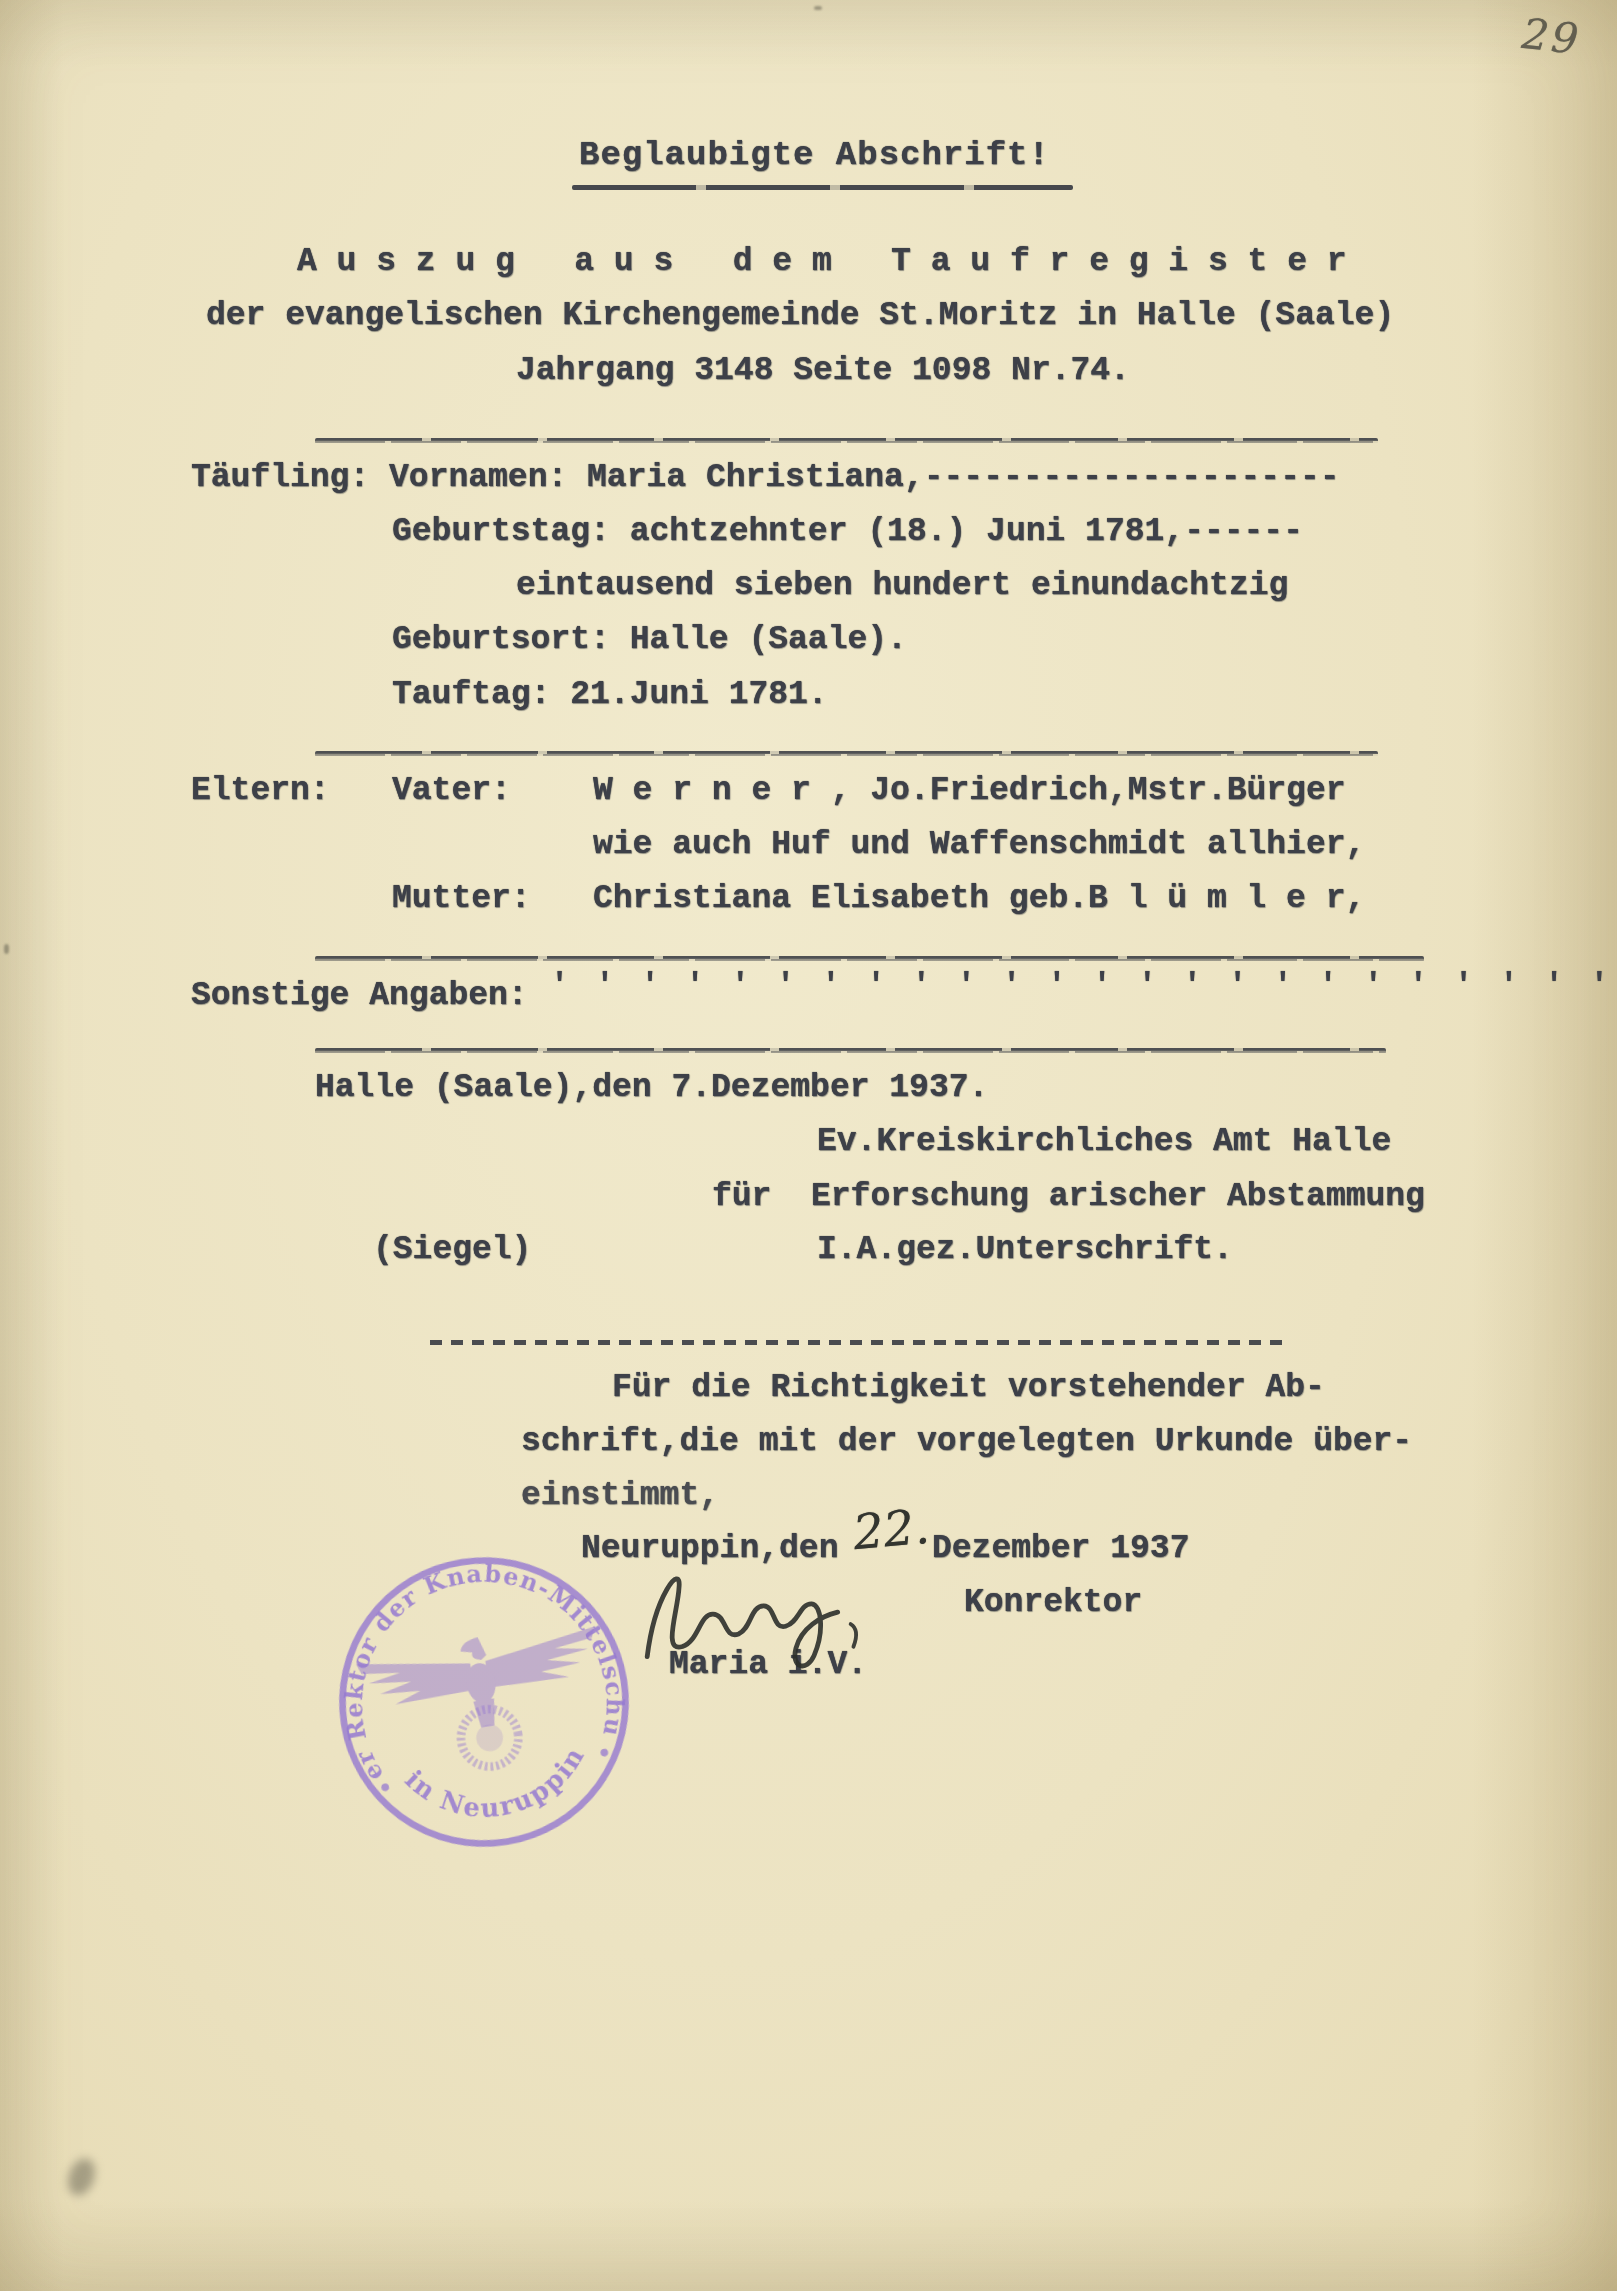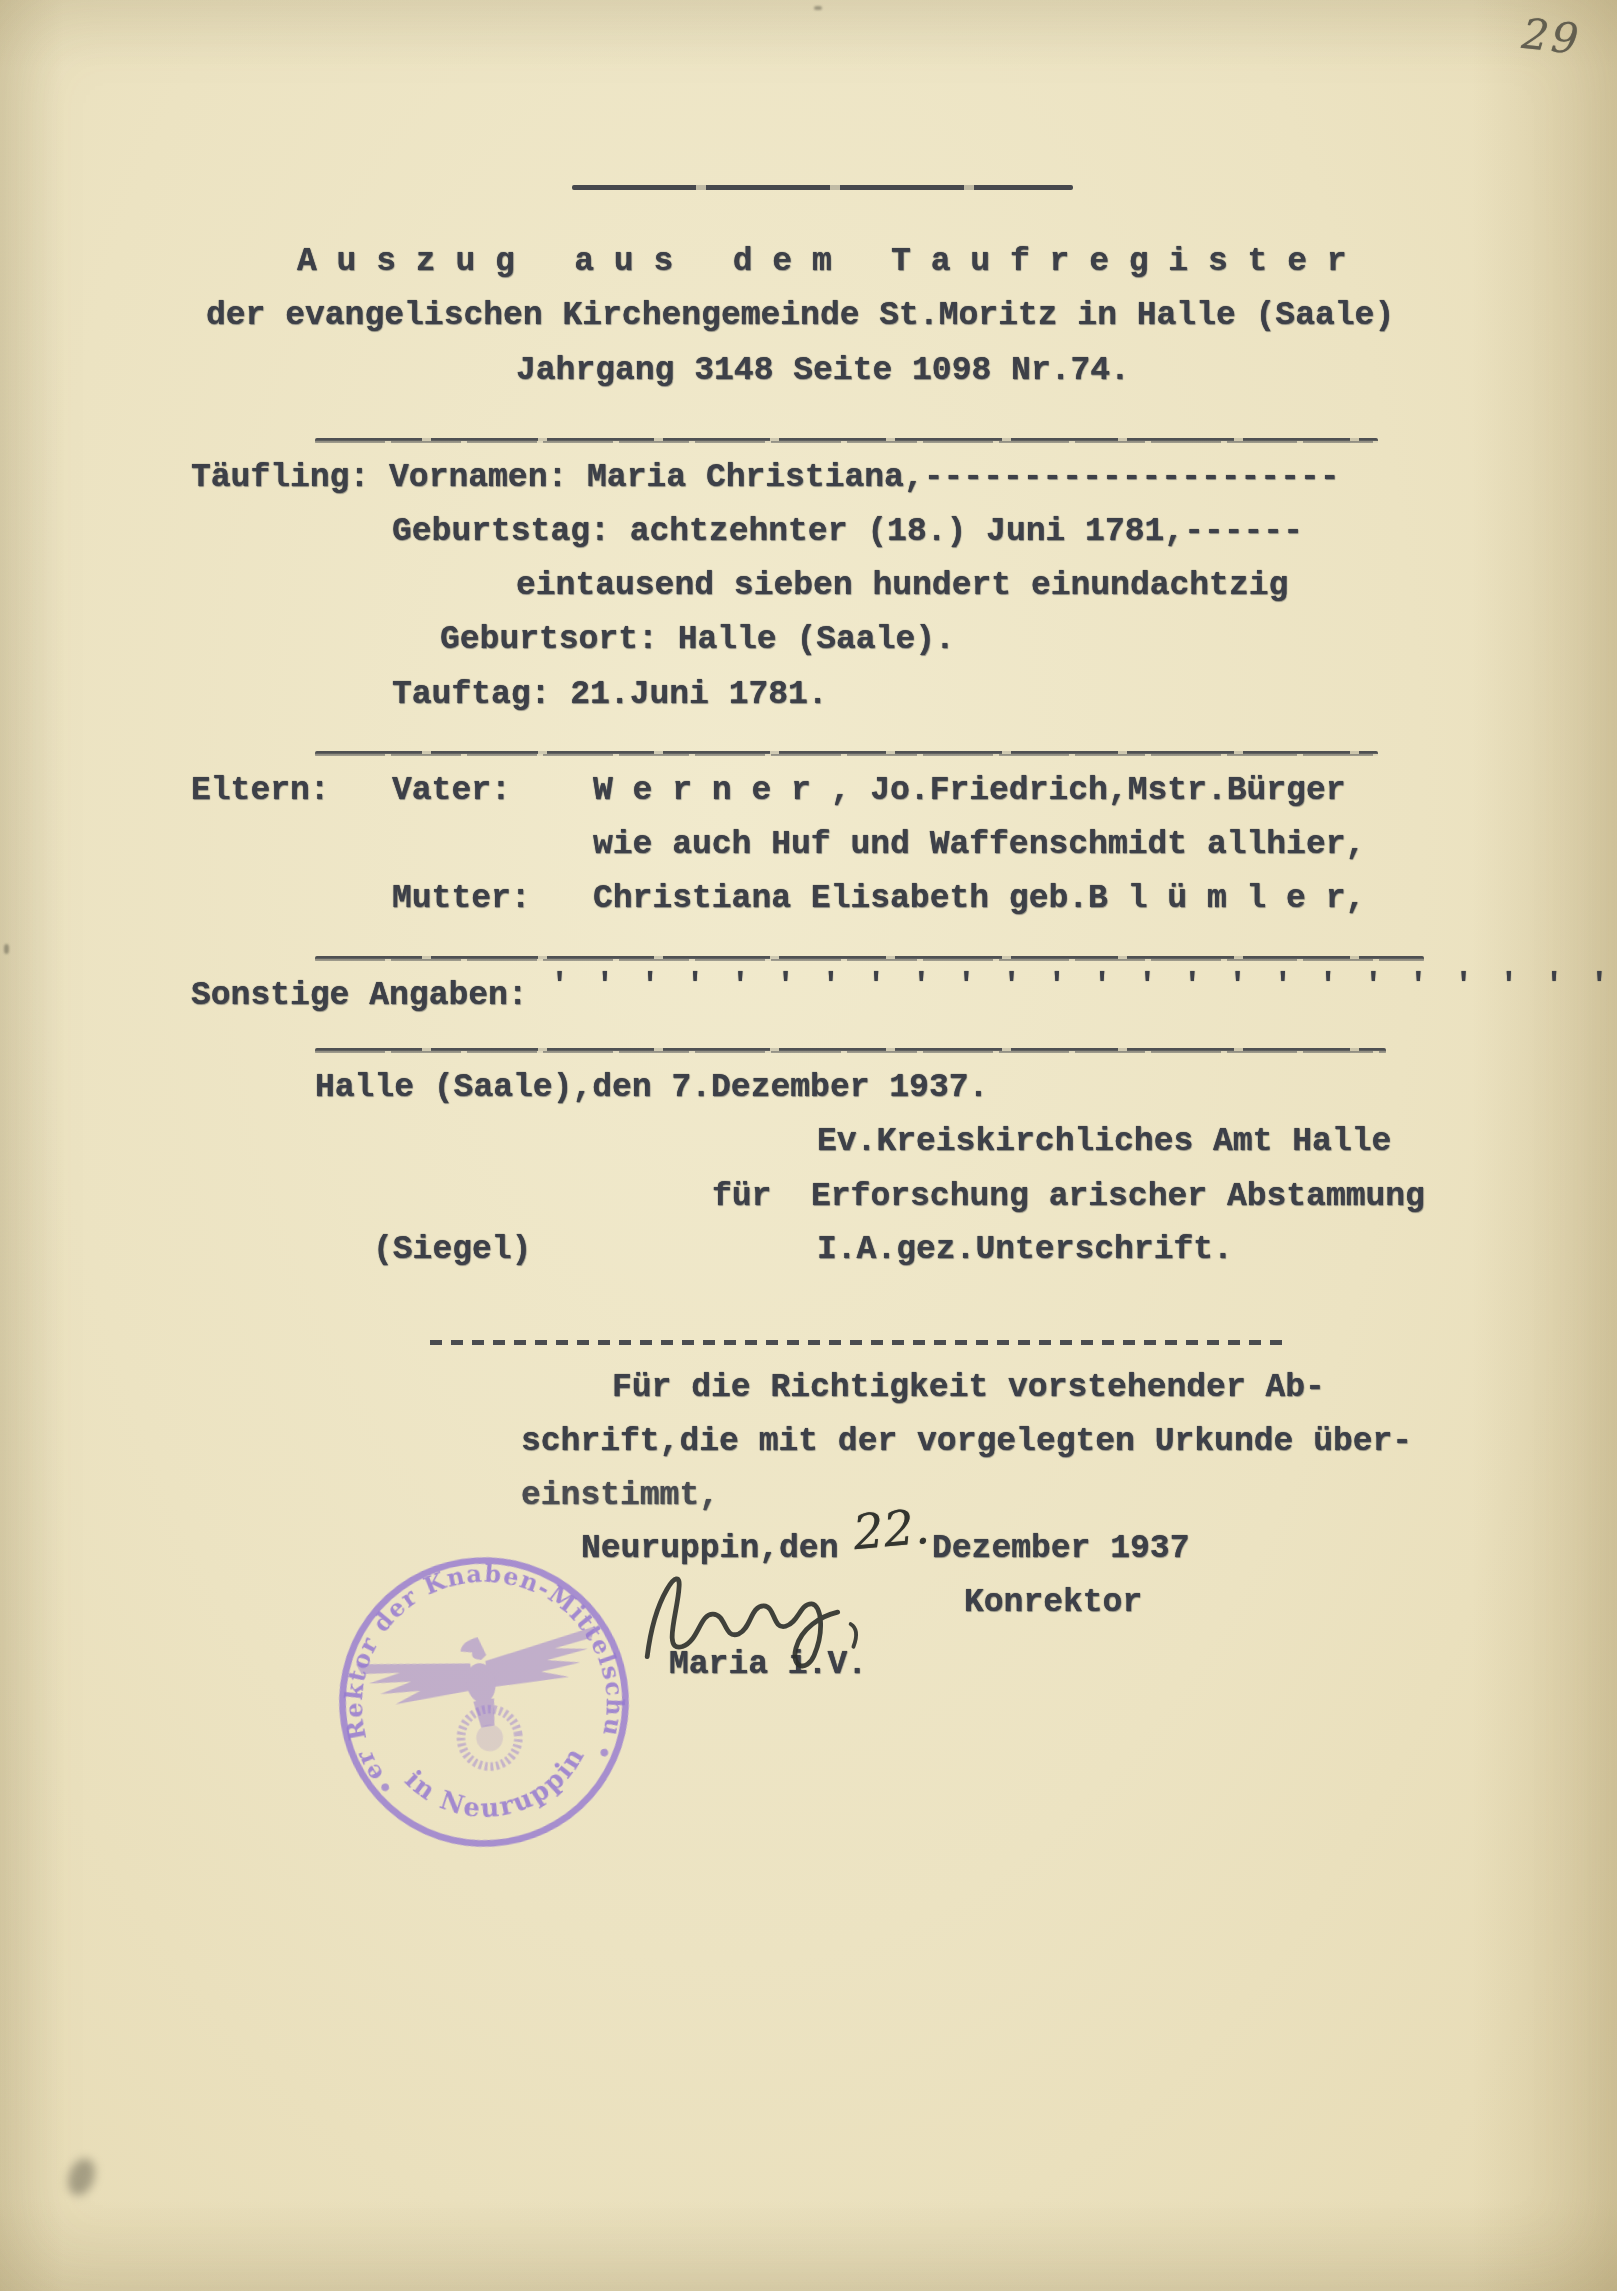--- a/index.html
+++ b/index.html
@@ -64,32 +64,33 @@
   }
   .speck{position:absolute;background:#5c594b;border-radius:50%;opacity:.5;filter:blur(1px);}
 </style>
 </head>
 <body>
 
 <div class="page">
 
   <div class="hand pencil">29</div>
 
+  <div class="tline title">Beglaubigte Abschrift!</div>
   <div class="title-underline"></div>
 
   <div class="tline" style="left:297px;top:241px;">A u s z u g   a u s   d e m   T a u f r e g i s t e r</div>
   <div class="tline" style="left:206px;top:295px;">der evangelischen Kirchengemeinde St.Moritz in Halle (Saale)</div>
   <div class="tline" style="left:516px;top:350px;">Jahrgang 3148 Seite 1098 Nr.74.</div>
 
   <div class="sep" style="left:315px;top:438px;width:1063px;"></div>
 
   <div class="tline" style="left:191px;top:457px;">Täufling: Vornamen: Maria Christiana,---------------------</div>
   <div class="tline" style="left:392px;top:511px;">Geburtstag: achtzehnter (18.) Juni 1781,------</div>
   <div class="tline" style="left:516px;top:565px;text-align:center;">eintausend sieben hundert einundachtzig</div>
-  <div class="tline" style="left:392px;top:619px;margin-left:48px;">Geburtsort: Halle (Saale).</div>
+  <div class="tline" style="left:392px;top:619px;">Geburtsort: Halle (Saale).</div>
   <div class="tline" style="left:392px;top:674px;">Tauftag: 21.Juni 1781.</div>
 
   <div class="sep" style="left:315px;top:751px;width:1063px;"></div>
 
   <div class="tline" style="left:191px;top:770px;">Eltern:</div>
   <div class="tline" style="left:392px;top:770px;">Vater:</div>
   <div class="tline" style="left:593px;top:770px;">W e r n e r , Jo.Friedrich,Mstr.Bürger</div>
   <div class="tline" style="left:593px;top:824px;">wie auch Huf und Waffenschmidt allhier,</div>
   <div class="tline" style="left:392px;top:878px;">Mutter:</div>
   <div class="tline" style="left:593px;top:878px;">Christiana Elisabeth geb.B l ü m l e r,</div>

